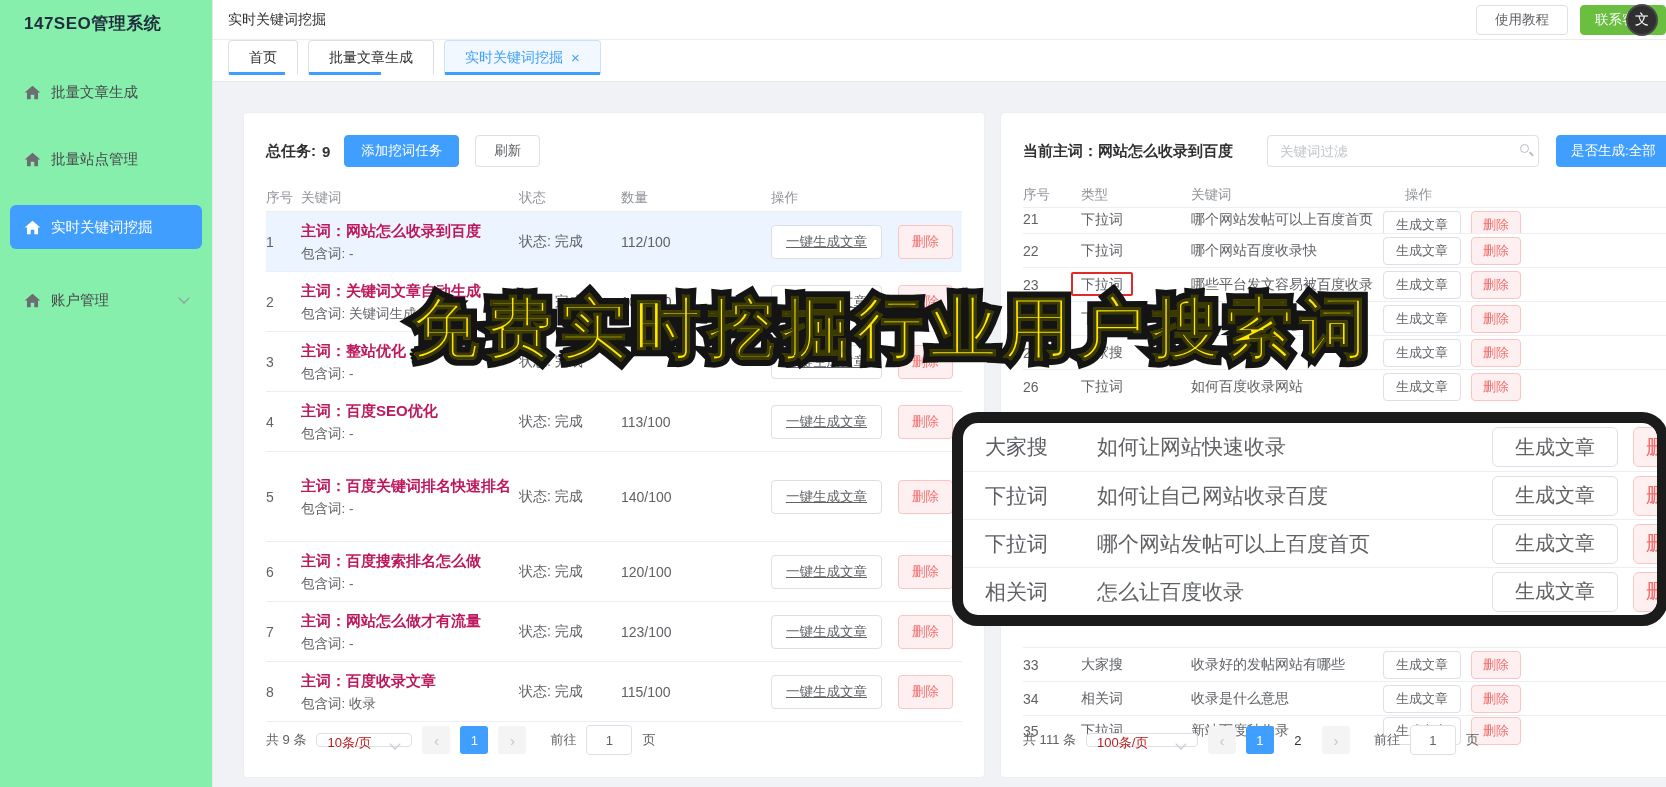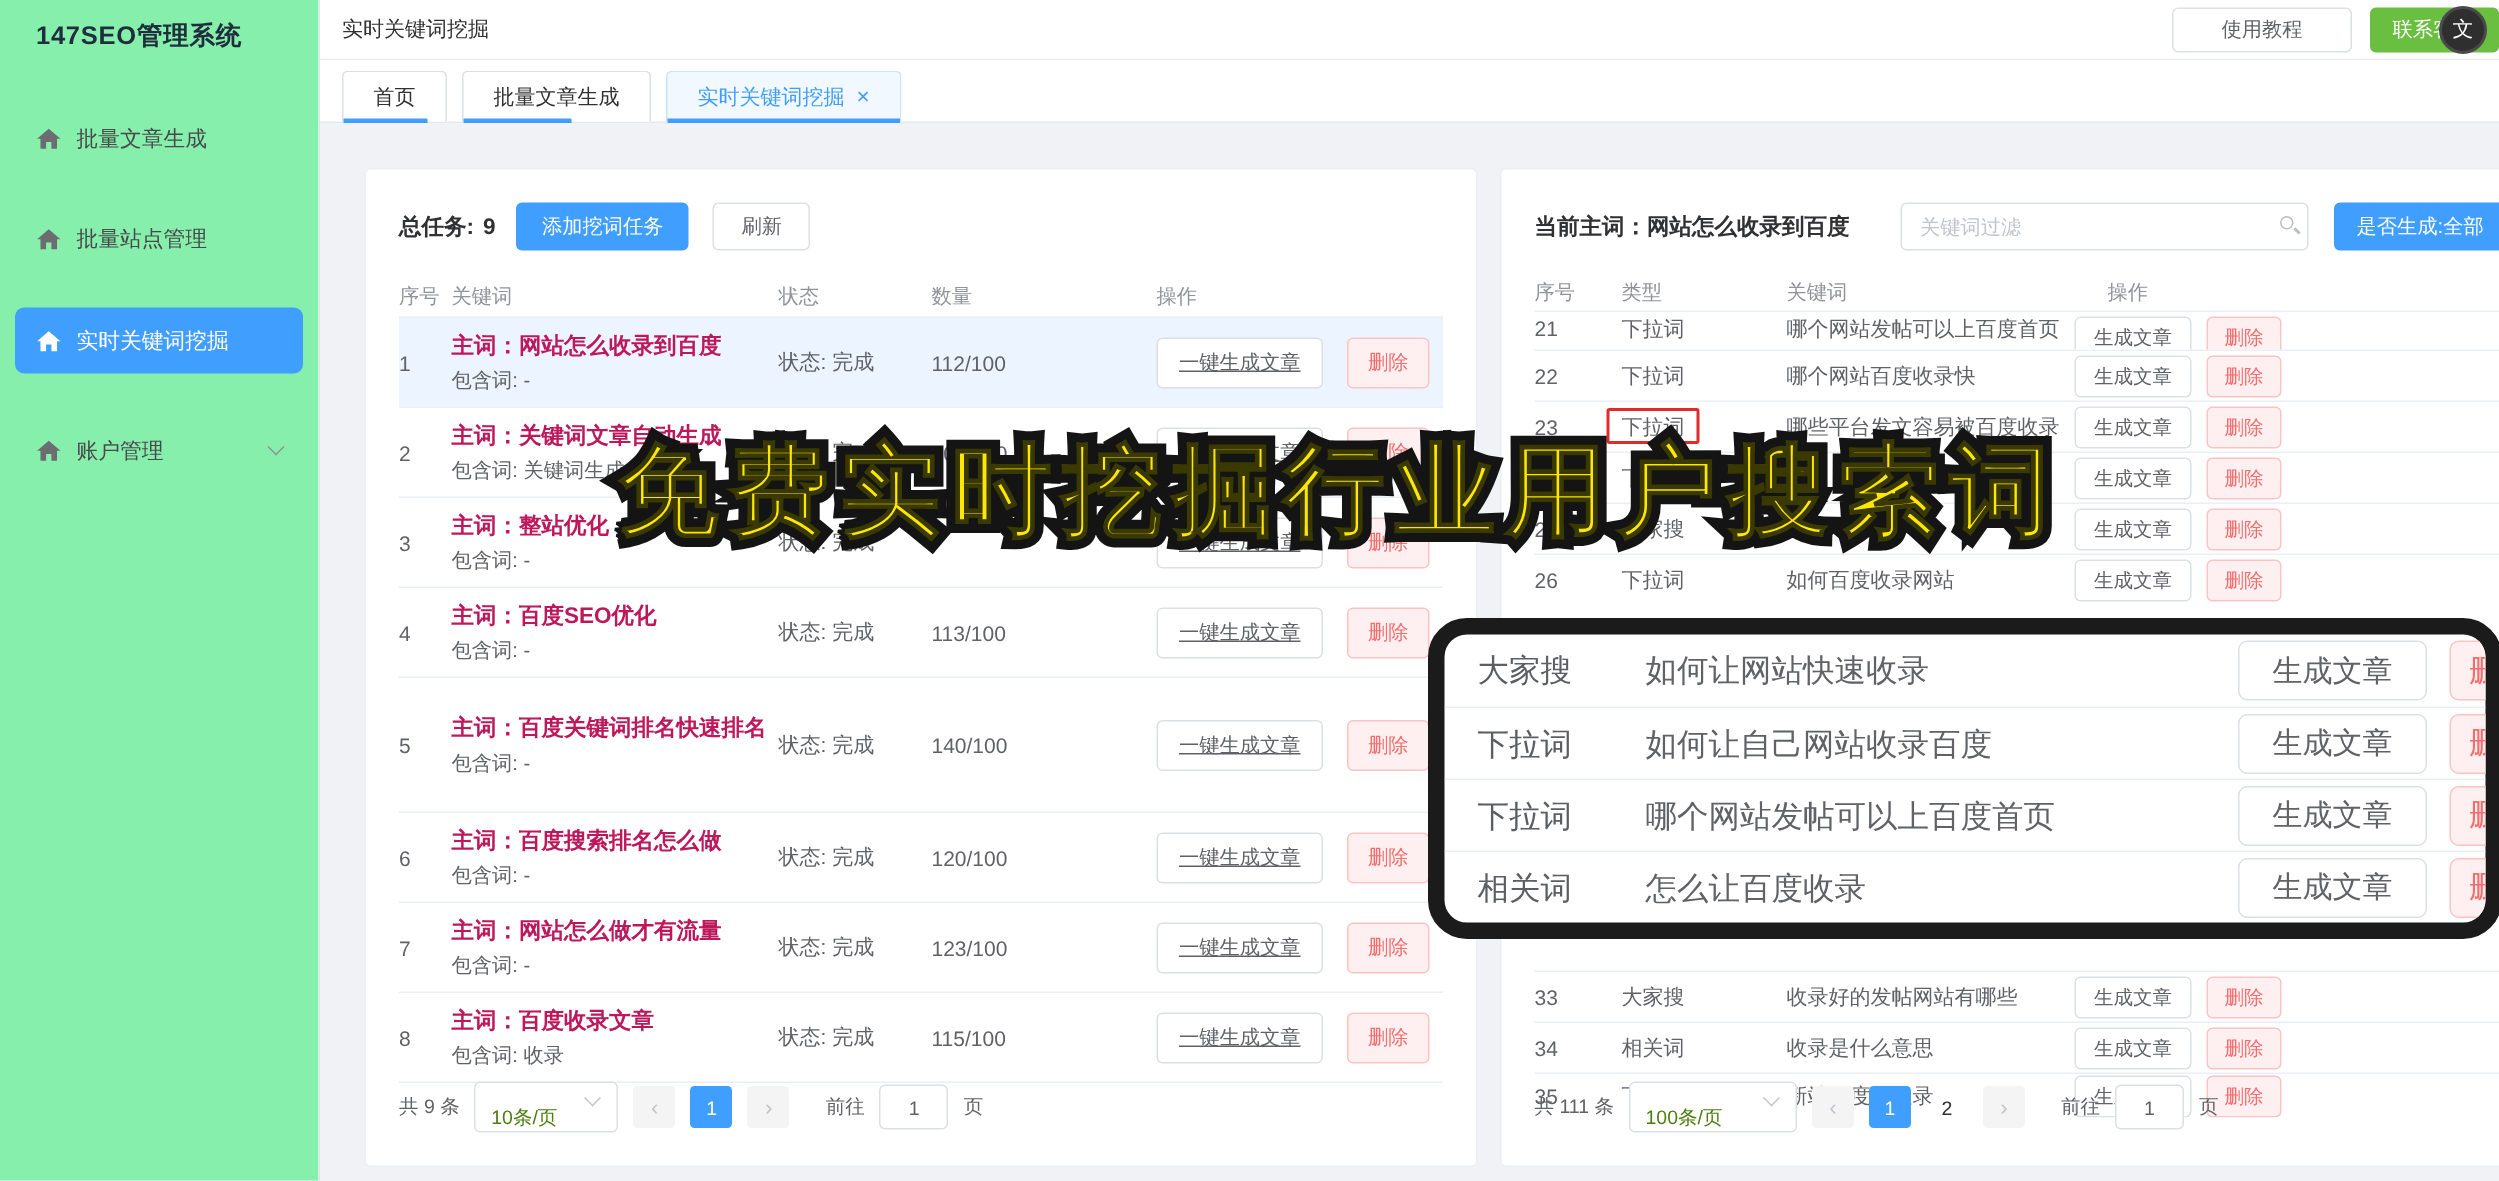--- a/index.html
+++ b/index.html
@@ -17,31 +17,31 @@
   .menu-item.active .h-icon { color:#fff; }
   .chev { width:8px; height:8px; border-right:1.6px solid #909399; border-bottom:1.6px solid #909399;
     transform:rotate(45deg); margin-left:auto; margin-top:-4px; }
 
   
   .topbar { position:absolute; left:213px; top:0; right:0; height:40px; background:#fff;
     border-bottom:1px solid #ececec; display:flex; align-items:center; }
   .topbar-title { margin-left:15px; color:#303133; font-size:14px; }
   .btn { display:inline-flex; align-items:center; justify-content:center; border:1px solid #dcdfe6;
     background:#fff; color:#606266; border-radius:4px; font-size:13.5px; cursor:pointer; white-space:nowrap; }
-  .btn-help { height:30px; padding:0 32px; margin-right:12px; }
+  .btn-help { height:30px; padding:0 18px; margin-right:12px; }
   .btn-contact { position:relative; height:30px; padding:0 14px; background:#6abf40; border-color:#6abf40;
     color:#fff; width:86px; overflow:hidden; justify-content:flex-start; }
   .translate-badge { position:absolute; right:1628px; top:4px; width:32px; height:32px; border-radius:50%;
     background:#2f2f2f; color:#fff; display:flex; align-items:center; justify-content:center;
     font-size:14px; z-index:9; border:2px solid #4a4a4a; }
   .topbar-right-wrap { position:absolute; right:0; top:5px; display:flex; }
 
   
   .tabstrip { position:absolute; left:213px; top:40px; right:0; height:42px; background:#fff;
-    border-bottom:1px solid #e4e7ed; display:flex; align-items:flex-end; padding-left:15px; gap:10px; }
+    border-bottom:1px solid #e4e7ed; display:flex; padding-left:15px; gap:10px; }
   .tab { position:relative; height:34px; display:flex; align-items:center; gap:8px; padding:0 20px;
     border:1px solid #dcdfe6; border-bottom:none; border-radius:4px 4px 0 0; background:#fff;
     font-size:14px; color:#303133; cursor:pointer; }
   .tab .tab-underline { position:absolute; left:0; bottom:-1px; height:3px; background:#409eff; }
   .tab.u80 .tab-underline { width:82%; }
   .tab.u55 .tab-underline { width:58%; }
   .tab.active { color:#409eff; background:#f2f8ff; border-color:#c9e3ff; }
   .tab.active .tab-underline { width:100%; }
   .tab-close { font-size:15px; color:#409eff; line-height:1; }
 
@@ -96,22 +96,22 @@
   .r-ops { display:flex; align-items:center; gap:10px; }
   .btn-gen-sm { height:28px; padding:0 12px; font-size:13px; }
   .btn-del-sm { height:28px; padding:0 11px; background:#fef0f0; border:1px solid #fbc4c4;
     color:#f56c6c; font-size:13px; }
   .type-annot { border:2px solid #e02b2b; padding:2px 8px; border-radius:2px; margin-left:-10px; }
   .r-spacer { height:244px; }
 
   
   .pager { position:absolute; left:22px; bottom:22px; display:flex; align-items:center; gap:10px;
     font-size:13px; color:#606266; }
-  .psel { position:relative; width:96px; height:34px; border:1px solid #dcdfe6; border-radius:4px;
-    display:flex; align-items:flex-end; padding:0 10px; color:#4d7c0f; background:#fff; cursor:pointer; }
+  .psel { position:relative; width:96px; height:14px; border:1px solid #dcdfe6; border-radius:4px;
+    display:flex; align-items:flex-start; padding:0 10px; color:#b91c1c; background:#fff; cursor:pointer; }
   .psel.wide { width:112px; }
   .psel .chev { position:absolute; right:12px; top:10px; border-color:#c0c4cc; }
   .pbtn { width:28px; height:28px; display:flex; align-items:center; justify-content:center;
     background:#f4f4f5; color:#c0c4cc; border-radius:3px; font-size:15px; cursor:pointer; }
   .pnum { width:28px; height:28px; display:flex; align-items:center; justify-content:center;
     border-radius:3px; font-size:13px; color:#303133; cursor:pointer; }
   .pnum.cur { background:#409eff; color:#fff; }
   .goto-input { width:46px; height:30px; border:1px solid #dcdfe6; border-radius:4px;
     text-align:center; font-size:13px; color:#606266; outline:none; }
 

